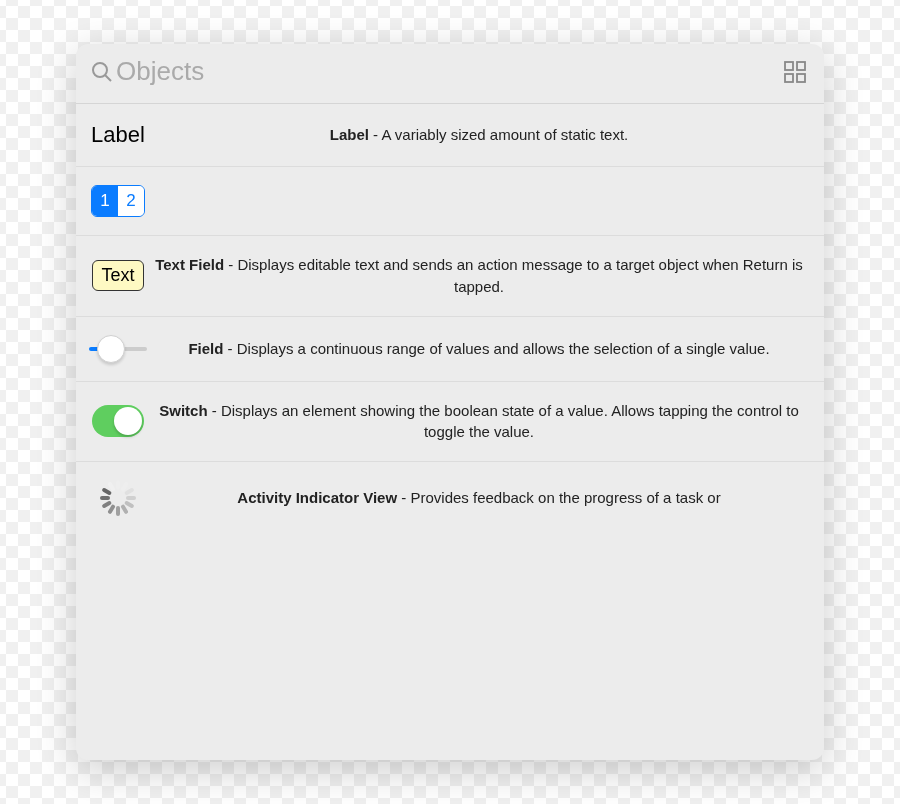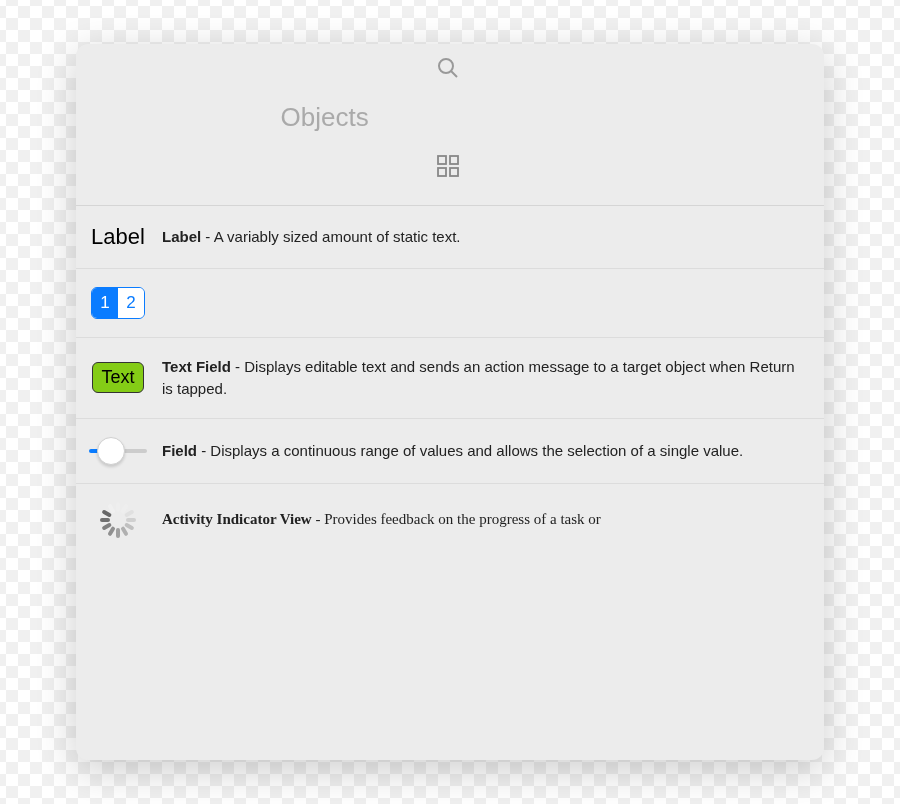--- a/index.html
+++ b/index.html
@@ -18,24 +18,23 @@
       background: #ececec;
       border-radius: 12px;
       box-shadow: 0 10px 40px rgba(0,0,0,0.2);
       overflow: hidden;
       display: flex;
       flex-direction: column;
     }
     .header {
       display: flex;
       align-items: center;
-      padding: 12px 18px 28px 14px;
+      padding: 12px 18px 16px 14px;
       border-bottom: 1px solid #d5d5d5;
-      gap: 22px;
-      flex-direction: column;
+      gap: 2px;
     }
     .search-icon {
       width: 24px; height: 24px;
       color: #999;
       flex-shrink: 0;
     }
     .search-input {
       flex: 1;
       border: none;
       background: transparent;
@@ -52,35 +51,35 @@
     }
     .list {
       flex: 1;
       overflow: hidden;
     }
     .row {
       display: flex;
       align-items: center;
       padding: 18px 16px 18px 10px;
       border-bottom: 1px solid #dcdcdc;
-      gap: 12px;
     }
     .row:last-child { border-bottom: none; }
     .thumb {
       width: 64px;
       flex-shrink: 0;
       display: flex;
       align-items: center;
       justify-content: center;
     }
     .desc {
       flex: 1;
       font-size: 15px;
       line-height: 1.45;
       color: #222;
+      text-align: center;
     }
     .desc .title { font-weight: 700; }
     .desc .sep { }
     .desc .text { font-weight: 400; }
     
     .thumb-label {
       font-size: 22px;
       color: #000;
       font-weight: 400;
     }
@@ -108,21 +107,21 @@
     }
     .seg-on { background: #0a7cff; color: #fff; }
     .seg-off { background: #fff; color: #0a7cff; }
     
     .tf {
       border: 1.5px solid #333;
       border-radius: 6px;
       padding: 4px 8px;
       font-size: 18px;
       color: #000;
-      background: #84cc16;
+      background: #fef9c3;
     }
     
     .slider {
       width: 58px;
       height: 28px;
       position: relative;
     }
     .slider-track {
       position: absolute;
       top: 12px;
@@ -235,22 +234,32 @@
           <div class="slider-track slider-track-on"></div>
           <div class="slider-track slider-track-off"></div>
           <div class="slider-knob"></div>
         </div>
       </div>
       <div class="desc">
         <span class="title">Field</span><span class="sep"> - </span><span class="text">Displays a continuous range of values and allows the selection of a single value.</span>
       </div>
     </div>
 
-
-    <div class="row" style="padding-bottom:0;font-family:Liberation Serif, serif;">
+    <div class="row">
+      <div class="thumb">
+        <div class="switch">
+          <div class="switch-knob"></div>
+        </div>
+      </div>
+      <div class="desc">
+        <span class="title">Switch</span><span class="sep"> - </span><span class="text">Displays an element showing the boolean state of a value. Allows tapping the control to toggle the value.</span>
+      </div>
+    </div>
+
+    <div class="row" style="padding-bottom:0;">
       <div class="thumb">
         <div class="spinner">
           <span style="transform:rotate(0deg);background:#eee"></span>
           <span style="transform:rotate(30deg);background:#eee"></span>
           <span style="transform:rotate(60deg);background:#e0e0e0"></span>
           <span style="transform:rotate(90deg);background:#d0d0d0"></span>
           <span style="transform:rotate(120deg);background:#c0c0c0"></span>
           <span style="transform:rotate(150deg);background:#b0b0b0"></span>
           <span style="transform:rotate(180deg);background:#a0a0a0"></span>
           <span style="transform:rotate(210deg);background:#909090"></span>

